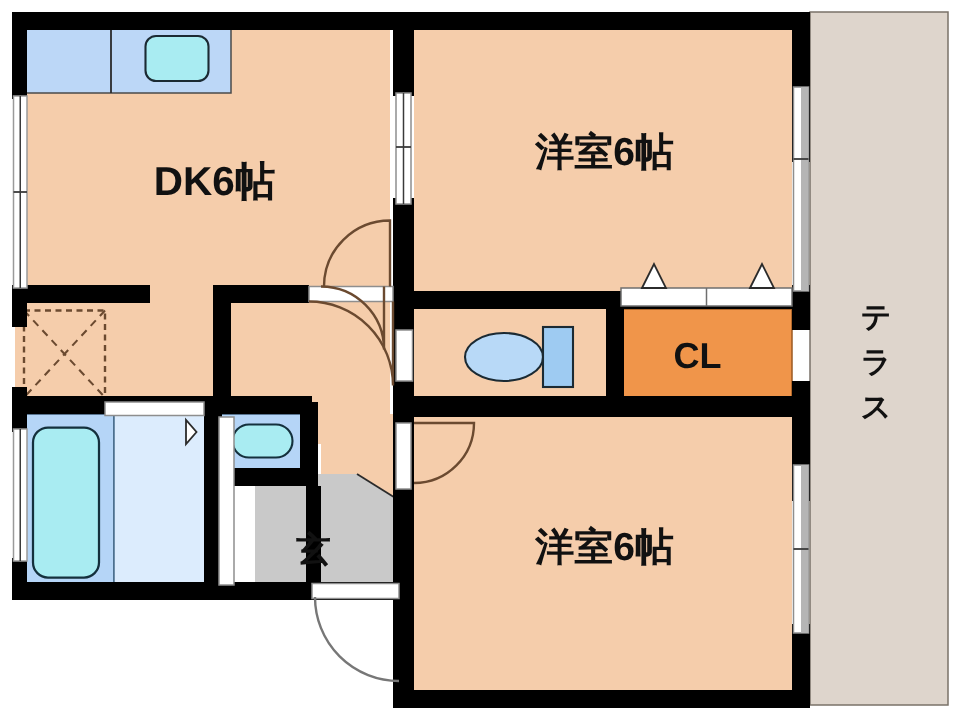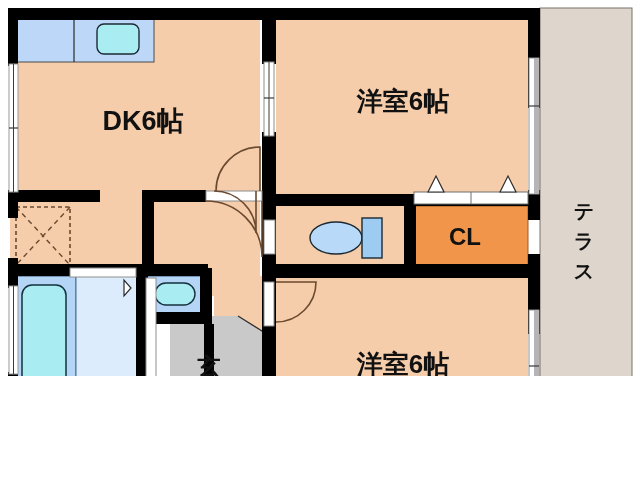--- a/index.html
+++ b/index.html
@@ -6,21 +6,21 @@
     margin: 0;
     padding: 0;
     background: #ffffff;
   }
   body {
     font-family: "Liberation Sans", sans-serif;
   }
   #floorplan-root {
     position: relative;
     width: 640px;
-    height: 376px;
+    height: 480px;
     background: #a16207;
     overflow: hidden;
   }
   #floorplan-svg {
     display: block;
     width: 640px;
     height: 480px;
   }
   .room-label {
     font-family: "Liberation Sans", sans-serif;

